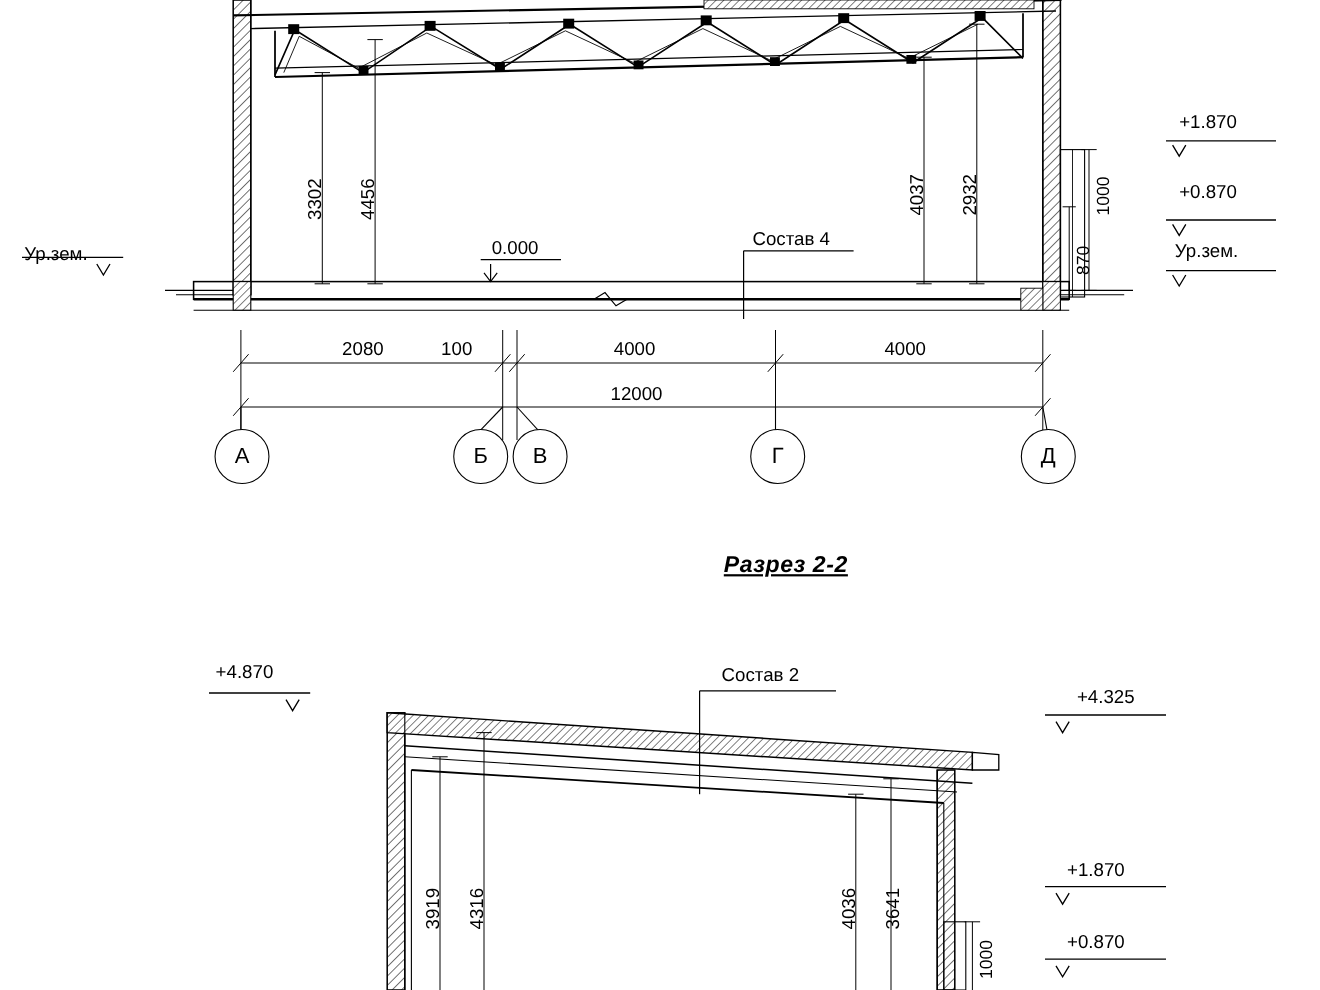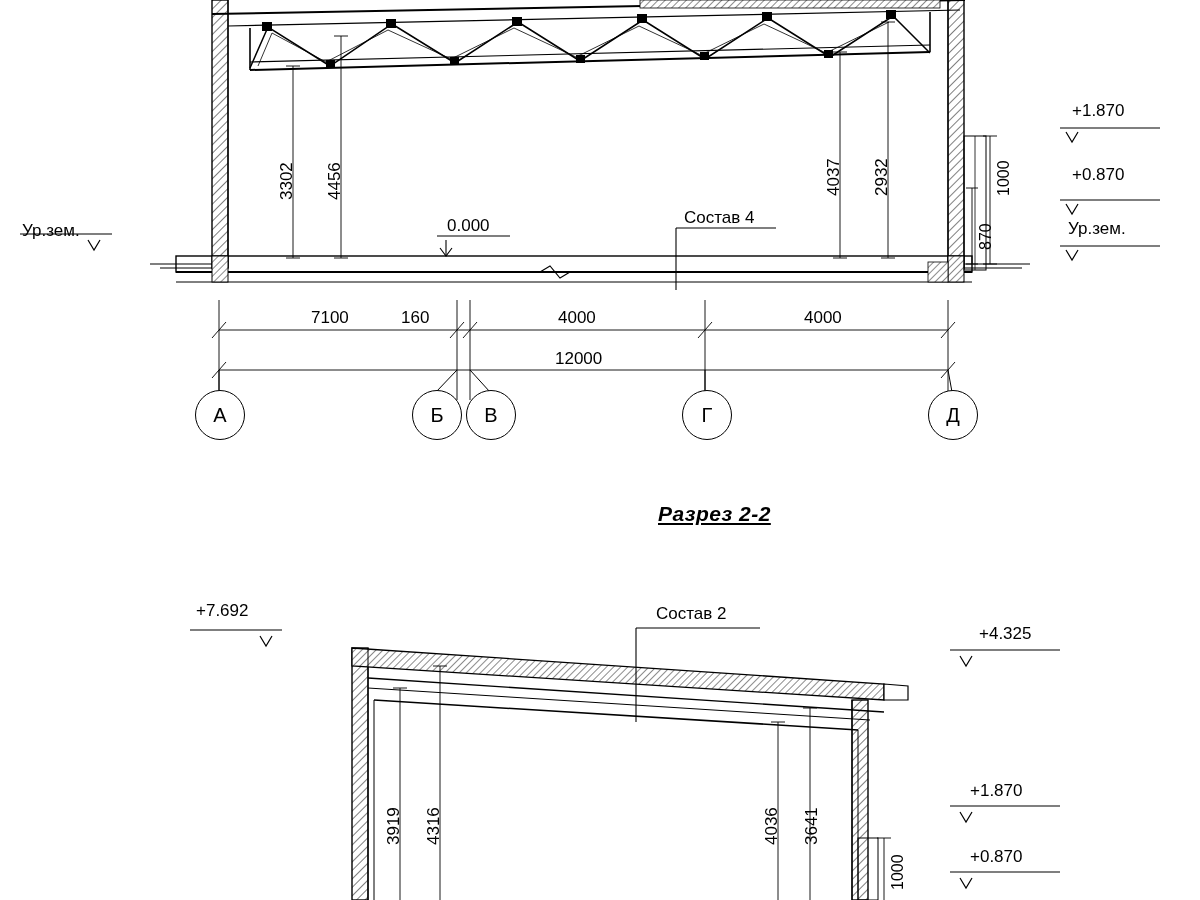--- a/index.html
+++ b/index.html
@@ -270,40 +270,40 @@
   <div class="lbl vert" style="left:278px; top:200px;">3302</div>
   <div class="lbl vert" style="left:326px; top:200px;">4456</div>
   <div class="lbl vert" style="left:825px; top:196px;">4037</div>
   <div class="lbl vert" style="left:873px; top:196px;">2932</div>
   <div class="lbl small vert" style="left:996px; top:196px;">1000</div>
   <div class="lbl small vert" style="left:978px; top:250px;">870</div>
 
   <div class="lbl" style="left:447px; top:217px;">0.000</div>
   <div class="lbl" style="left:684px; top:209px;">Состав 4</div>
 
-  <div class="lbl" style="left:311px; top:309px;">7100</div>
-  <div class="lbl" style="left:401px; top:309px;">160</div>
+  <div class="lbl" style="left:311px; top:309px;">2080</div>
+  <div class="lbl" style="left:401px; top:309px;">100</div>
   <div class="lbl" style="left:558px; top:309px;">4000</div>
   <div class="lbl" style="left:804px; top:309px;">4000</div>
   <div class="lbl" style="left:555px; top:350px;">12000</div>
 
   <div class="lbl" style="left:22px; top:222px;">Ур.зем.</div>
   <div class="lbl" style="left:1072px; top:102px;">+1.870</div>
   <div class="lbl" style="left:1072px; top:166px;">+0.870</div>
   <div class="lbl" style="left:1068px; top:220px;">Ур.зем.</div>
 
   <div class="circ" style="left:195px; top:390px;">А</div>
   <div class="circ" style="left:412px; top:390px;">Б</div>
   <div class="circ" style="left:466px; top:390px;">В</div>
   <div class="circ" style="left:682px; top:390px;">Г</div>
   <div class="circ" style="left:928px; top:390px;">Д</div>
 
   <div class="lbl title" style="left:648px; top:503px;">Разрез 2-2</div>
 
-  <div class="lbl" style="left:196px; top:602px;">+7.692</div>
+  <div class="lbl" style="left:196px; top:602px;">+4.870</div>
   <div class="lbl" style="left:656px; top:605px;">Состав 2</div>
   <div class="lbl" style="left:970px; top:625px;margin-left:9px;">+4.325</div>
   <div class="lbl" style="left:970px; top:782px;">+1.870</div>
   <div class="lbl" style="left:970px; top:848px;">+0.870</div>
 
   <div class="lbl vert" style="left:385px; top:845px;">3919</div>
   <div class="lbl vert" style="left:425px; top:845px;">4316</div>
   <div class="lbl vert" style="left:763px; top:845px;">4036</div>
   <div class="lbl vert" style="left:803px; top:845px;">3641</div>
   <div class="lbl small vert" style="left:890px; top:890px;">1000</div>

